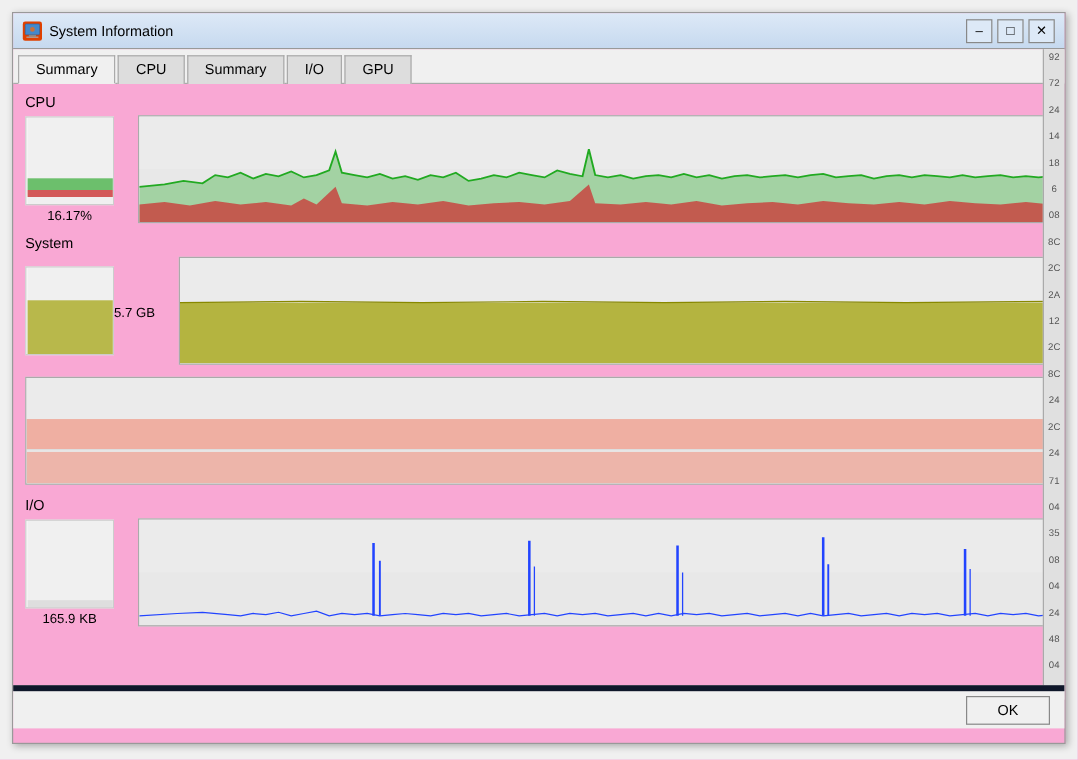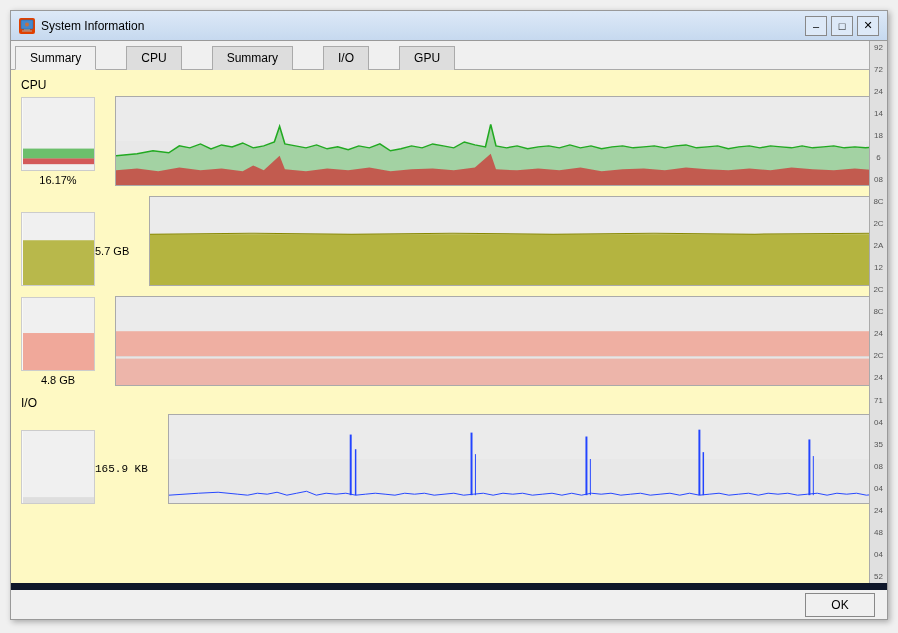--- a/index.html
+++ b/index.html
@@ -7,21 +7,21 @@
       font-family: 'Segoe UI', Tahoma, sans-serif;
       font-size: 12px;
       background: #f0f0f0;
       width: 898px;
       height: 633px;
       overflow: hidden;
     }
     .window {
       width: 878px;
       height: 610px;
-      background: #fef9c3;
+      background: #f9a8d4;
       border: 1px solid #999;
       position: absolute;
       top: 10px;
       left: 10px;
       box-shadow: 2px 2px 6px rgba(0,0,0,0.3);
     }
     .title-bar {
       display: flex;
       align-items: center;
       background: linear-gradient(to bottom, #dde9f7, #c6d9ef);
@@ -56,21 +56,20 @@
       cursor: pointer;
       display: flex; align-items: center; justify-content: center;
       font-size: 11px;
     }
 
     .tabs {
       display: flex;
       background: #f0f0f0;
       padding: 4px 4px 0 4px;
       border-bottom: 1px solid #aaa;
-      gap: 28px;
     }
     .tab {
       padding: 4px 14px;
       border: 1px solid #aaa;
       border-bottom: none;
       background: #ddd;
       cursor: pointer;
       font-size: 12px;
       margin-right: 2px;
       position: relative;
@@ -92,21 +91,21 @@
       margin-bottom: 10px;
     }
     .section-label {
       font-size: 12px;
       margin-bottom: 4px;
       color: #000;
     }
     .section-row {
       display: flex;
       gap: 20px;
-      align-items: flex-end;
+      align-items: center;
     }
     .mini-chart {
       width: 74px;
       height: 74px;
       border: 1px solid #ccc;
       background: #f8f8f8;
       position: relative;
       flex-shrink: 0;
       display: flex;
       flex-direction: column;
@@ -123,26 +122,26 @@
       flex: 1;
       height: 90px;
       border: 1px solid #aaa;
       background: #e8e8e8;
       position: relative;
       overflow: hidden;
     }
 
     .footer-bar {
       position: absolute;
-      bottom: 0;
+      bottom: 12px;
       left: 0;
       right: 0;
       height: 36px;
       background: #f0f0f0;
-      border-top: 7px solid #0f172a;
+      border-top: 5px solid #0f172a;
       display: flex;
       align-items: center;
       justify-content: flex-end;
       padding: 0 12px;
     }
     .ok-btn {
       width: 70px;
       height: 24px;
       background: #f0f0f0;
       border: 1px solid #888;
@@ -225,20 +224,21 @@
             <polyline points="0,60 20,58 35,55 50,57 60,50 70,52 80,48 90,53 100,49 110,51 120,47 130,52 140,50 150,46 155,30 160,48 170,50 180,52 190,49 200,53 210,51 220,54 230,50 240,52 250,48 260,55 270,53 280,50 290,52 300,48 310,50 320,52 330,46 340,49 350,51 355,28 360,50 370,52 380,50 390,53 400,51 410,50 420,52 430,49 440,52 450,50 460,53 470,51 480,50 490,52 500,51 510,50 520,52 530,50 540,49 550,52 560,51 570,50 580,53 590,51 600,50 610,52 620,50 630,51 640,52 650,50 660,52 670,51 680,50 690,52 700,51 710,52 720,51" fill="none" stroke="#22aa22" stroke-width="1.5"></polyline>
             <polygon points="0,60 20,58 35,55 50,57 60,50 70,52 80,48 90,53 100,49 110,51 120,47 130,52 140,50 150,46 155,30 160,48 170,50 180,52 190,49 200,53 210,51 220,54 230,50 240,52 250,48 260,55 270,53 280,50 290,52 300,48 310,50 320,52 330,46 340,49 350,51 355,28 360,50 370,52 380,50 390,53 400,51 410,50 420,52 430,49 440,52 450,50 460,53 470,51 480,50 490,52 500,51 510,50 520,52 530,50 540,49 550,52 560,51 570,50 580,53 590,51 600,50 610,52 620,50 630,51 640,52 650,50 660,52 670,51 680,50 690,52 700,51 710,52 720,51 720,90 0,90" fill="#22aa22" opacity="0.35"></polygon>
 
             <polygon points="0,75 20,73 40,76 60,72 80,75 100,73 120,76 130,70 140,75 155,60 160,74 180,76 200,73 220,75 240,72 260,76 280,74 300,73 320,75 340,72 355,58 360,74 380,75 400,73 420,75 440,72 460,76 480,74 500,73 520,75 540,72 560,74 580,75 600,73 620,75 640,72 660,74 680,75 700,73 720,75 720,90 0,90" fill="#cc3333" opacity="0.75"></polygon>
           </svg>
         </div>
       </div>
     </div>
 
     <div class="section">
+      <div class="section-label">System</div>
       <div class="section-row">
         <div style="display:flex;flex-direction:row;align-items:center;">
           <div class="mini-chart">
             <svg width="74" height="74" viewBox="0 0 74 74">
               <rect x="0" y="0" width="74" height="74" fill="#f0f0f0"></rect>
 
               <rect x="0" y="28" width="74" height="46" fill="#aaaa22" opacity="0.8"></rect>
             </svg>
           </div>
           <div class="mini-label">5.7 GB</div>
@@ -251,48 +251,38 @@
             <rect x="0" y="38" width="720" height="52" fill="#aaaa22" opacity="0.85"></rect>
 
             <polyline points="0,38 100,37 200,38 300,37 400,38 500,37 600,38 720,37" fill="none" stroke="#888800" stroke-width="1"></polyline>
           </svg>
         </div>
       </div>
     </div>
 
     <div class="section">
       <div class="section-row">
-        <div style="display:flex;flex-direction:column;align-items:center;">
-          <div class="mini-chart">
-            <svg width="74" height="74" viewBox="0 0 74 74">
-              <rect x="0" y="0" width="74" height="74" fill="#f0f0f0"></rect>
-
-              <rect x="0" y="36" width="74" height="38" fill="#f0a090" opacity="0.9"></rect>
-            </svg>
-          </div>
-          <div class="mini-label">4.8 GB</div>
-        </div>
         <div class="graph-container">
           <svg width="100%" height="100%" viewBox="0 0 720 90" preserveAspectRatio="none">
             <rect width="720" height="90" fill="#e8e8e8"></rect>
             <rect x="0" y="0" width="720" height="35" fill="#ebebeb"></rect>
 
             <rect x="0" y="35" width="720" height="26" fill="#f0a090" opacity="0.8"></rect>
             <rect x="0" y="63" width="720" height="27" fill="#f0a090" opacity="0.7"></rect>
 
             <line x1="0" y1="61" x2="720" y2="61" stroke="#ddd" stroke-width="1"></line>
           </svg>
         </div>
       </div>
     </div>
 
     <div class="section">
       <div class="section-label">I/O</div>
       <div class="section-row">
-        <div style="display:flex;flex-direction:row;align-items:center;font-family:Liberation Mono, monospace;">
+        <div style="display:flex;flex-direction:column;align-items:center;">
           <div class="mini-chart">
             <svg width="74" height="74" viewBox="0 0 74 74">
               <rect x="0" y="0" width="74" height="74" fill="#f0f0f0"></rect>
 
               <rect x="0" y="68" width="74" height="6" fill="#cccccc" opacity="0.5"></rect>
             </svg>
           </div>
           <div class="mini-label">165.9  KB</div>
         </div>
         <div class="graph-container">

